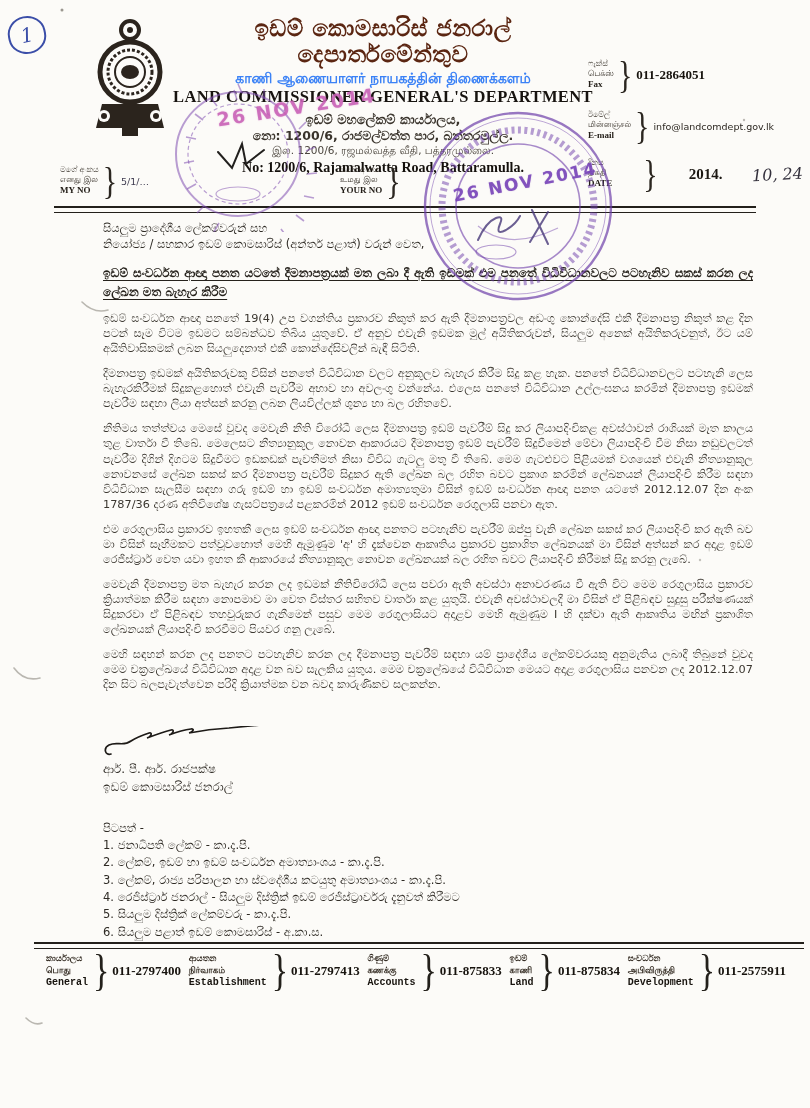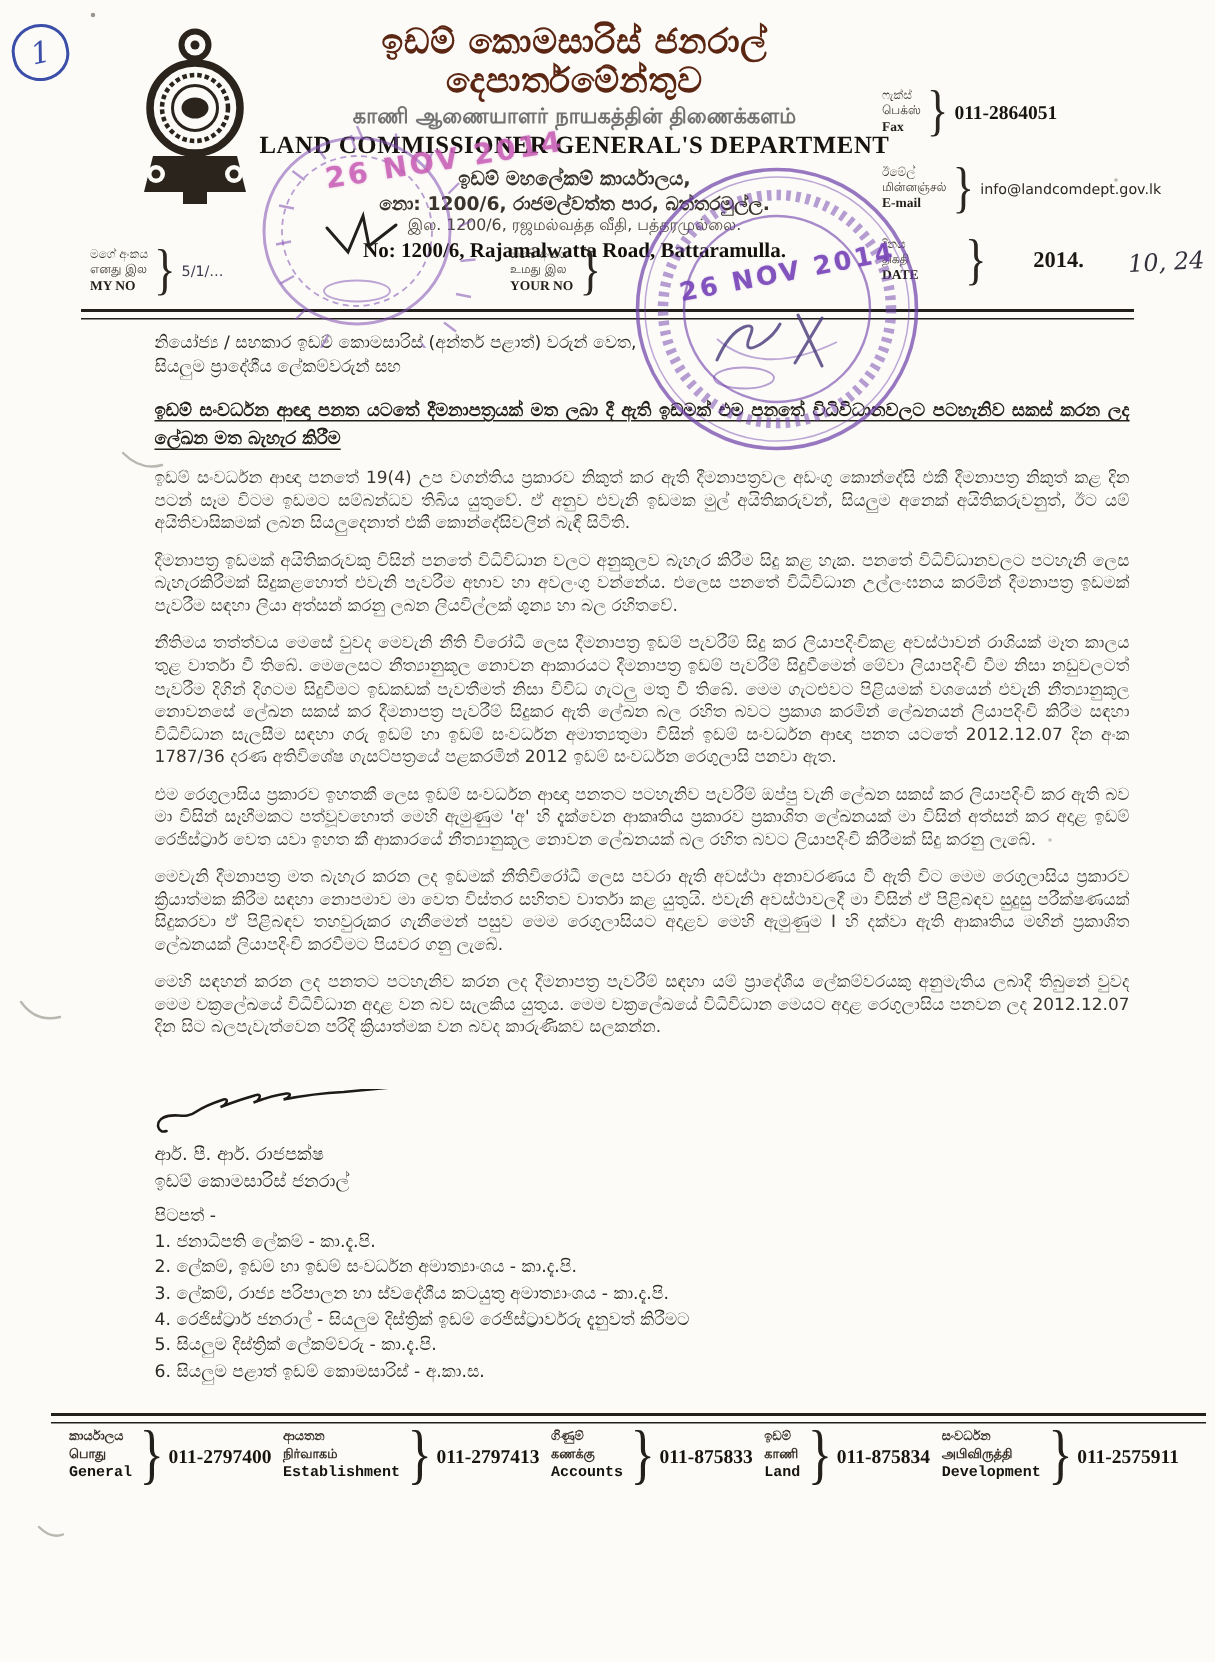--- a/index.html
+++ b/index.html
@@ -7,21 +7,21 @@
     width:810px;height:1108px;position:relative;overflow:hidden;
     background:#fcfbf8;
     font-family:"DejaVu Sans",sans-serif;
     color:#35312b;
   }
   .abs{position:absolute;}
   
   .emblem{left:92px;top:16px;width:76px;height:124px;}
   .hdr-center{left:168px;top:16px;width:430px;text-align:center;line-height:1.12;}
   .title-si{font-size:23px;font-weight:bold;color:#5b2612;letter-spacing:.5px;}
-  .title-ta{font-size:14px;font-weight:bold;color:#737373;margin-top:3px;}
+  .title-ta{font-size:14px;font-weight:bold;color:#3b82f6;margin-top:3px;}
   .title-en{font-family:"Liberation Serif",serif;font-size:16.5px;font-weight:bold;color:#17130f;margin-top:2px;letter-spacing:.4px;}
   .office-si{font-size:13px;font-weight:bold;color:#3a342c;margin-top:6px;}
   .addr-si{font-size:12.5px;font-weight:bold;color:#3a342c;margin-top:2px;}
   .addr-ta{font-size:10.5px;color:#4a443c;margin-top:2px;}
   .addr-en{font-family:"Liberation Serif",serif;font-size:14px;font-weight:bold;color:#14100c;margin-top:3px;}
   
   .c-row{display:flex;align-items:center;}
   .lbl-stack{font-size:8px;line-height:1.25;color:#3c362e;text-align:left;}
   .lbl-stack .en{font-family:"Liberation Serif",serif;font-weight:bold;font-size:9px;color:#221d17;}
   .brace{font-family:"Liberation Serif",serif;font-size:30px;font-weight:400;color:#2b2620;
@@ -37,21 +37,21 @@
   .rule-top{left:54px;top:206px;width:702px;height:4px;border-top:2.5px solid #23201b;border-bottom:1px solid #23201b;}
   .rule-bot{left:34px;top:942px;width:770px;height:4px;border-top:2.5px solid #23201b;border-bottom:1px solid #23201b;}
   
   .body-col{left:103px;top:220px;width:650px;}
   .circ-no{font-size:12px;color:#2e2a24;margin-bottom:12px;}
   .addressee{font-size:11.5px;line-height:1.4;color:#2e2a24;}
   .subject{font-size:12px;font-weight:bold;color:#26221c;margin-top:12px;
            text-decoration:underline;text-underline-offset:3px;text-align:justify;line-height:1.55;}
   .para{font-size:11.3px;line-height:1.33;text-align:justify;color:#3a362f;margin-top:10px;}
   .sig-block{margin-top:34px;font-size:12px;color:#2c2822;line-height:1.5;}
-  .cc{margin-top:6px;font-size:11.5px;color:#2e2a24;line-height:1.42;}
+  .cc{margin-top:24px;font-size:11.5px;color:#2e2a24;line-height:1.42;}
   .cc div{margin-top:1px;}
   
   .foot{left:46px;top:952px;width:740px;display:flex;justify-content:space-between;align-items:flex-end;}
   .fgroup{display:flex;align-items:center;}
   .f-lbl{font-size:8.5px;line-height:1.3;color:#372f26;font-weight:bold;}
   .f-lbl .en{font-family:Liberation Mono, monospace;font-size:10px;color:#17130e;}
   .f-brace{font-family:"Liberation Serif",serif;font-size:34px;color:#23201b;display:inline-block;transform:scaleY(1.3);margin:0 3px 0 5px;}
   
   .circled-one{left:8px;top:16px;width:34px;height:34px;border:2px solid #3b4ea8;border-radius:50%/46%;
       transform:rotate(-12deg);color:#3b4ea8;font-family:"DejaVu Serif",serif;font-style:italic;
@@ -146,22 +146,22 @@
     <div>உமது இல</div>
     <div class="en">YOUR NO</div>
   </div>
   <span class="brace">}</span>
   <span class="ref-val"></span>
 </div>
 
 <div class="abs rule-top"></div>
 
 <div class="abs body-col">
+  <div class="addressee">සියලුම ප්‍රාදේශීය ලේකම්වරුන් සහ</div>
   <div class="addressee">නියෝජ්‍ය / සහකාර ඉඩම් කොමසාරිස් (අන්තර් පළාත්) වරුන් වෙත,</div>
-  <div class="addressee">සියලුම ප්‍රාදේශීය ලේකම්වරුන් සහ</div>
   <div class="subject">ඉඩම් සංවර්ධන ආඥා පනත යටතේ දීමනාපත්‍රයක් මත ලබා දී ඇති ඉඩමක් එම පනතේ විධිවිධානවලට පටහැනිව සකස් කරන ලද ලේඛන මත බැහැර කිරීම</div>
 
   <div class="para">ඉඩම් සංවර්ධන ආඥා පනතේ 19(4) උප වගන්තිය ප්‍රකාරව නිකුත් කර ඇති දීමනාපත්‍රවල අඩංගු කොන්දේසි එකී දීමනාපත්‍ර නිකුත් කළ දින පටන් සෑම විටම ඉඩමට සම්බන්ධව තිබිය යුතුවේ. ඒ අනුව එවැනි ඉඩමක මුල් අයිතිකරුවන්, සියලුම අනෙක් අයිතිකරුවනුත්, ඊට යම් අයිතිවාසිකමක් ලබන සියලුදෙනාත් එකී කොන්දේසිවලින් බැඳී සිටිති.</div>
   <div class="para">දීමනාපත්‍ර ඉඩමක් අයිතිකරුවකු විසින් පනතේ විධිවිධාන වලට අනුකූලව බැහැර කිරීම සිදු කළ හැක. පනතේ විධිවිධානවලට පටහැනි ලෙස බැහැරකිරීමක් සිදුකළහොත් එවැනි පැවරීම අභාව හා අවලංගු වන්නේය. එලෙස පනතේ විධිවිධාන උල්ලංඝනය කරමින් දීමනාපත්‍ර ඉඩමක් පැවරීම සඳහා ලියා අත්සන් කරනු ලබන ලියවිල්ලක් ශුන්‍ය හා බල රහිතවේ.</div>
   <div class="para">නීතිමය තත්ත්වය මෙසේ වුවද මෙවැනි නීති විරෝධී ලෙස දීමනාපත්‍ර ඉඩම් පැවරීම් සිදු කර ලියාපදිංචිකළ අවස්ථාවන් රාශියක් මෑත කාලය තුළ වාර්තා වී තිබේ. මෙලෙසට නීත්‍යානුකූල නොවන ආකාරයට දීමනාපත්‍ර ඉඩම් පැවරීම් සිදුවීමෙන් මේවා ලියාපදිංචි වීම නිසා නඩුවලටත් පැවරීම දිගින් දිගටම සිදුවීමට ඉඩකඩක් පැවතීමත් නිසා විවිධ ගැටලු මතු වී තිබේ. මෙම ගැටළුවට පිළියමක් වශයෙන් එවැනි නීත්‍යානුකූල නොවනසේ ලේඛන සකස් කර දීමනාපත්‍ර පැවරීම් සිදුකර ඇති ලේඛන බල රහිත බවට ප්‍රකාශ කරමින් ලේඛනයන් ලියාපදිංචි කිරීම සඳහා විධිවිධාන සැලසීම සඳහා ගරු ඉඩම් හා ඉඩම් සංවර්ධන අමාත්‍යතුමා විසින් ඉඩම් සංවර්ධන ආඥා පනත යටතේ 2012.12.07 දින අංක 1787/36 දරණ අතිවිශේෂ ගැසට්පත්‍රයේ පළකරමින් 2012 ඉඩම් සංවර්ධන රෙගුලාසි පනවා ඇත.</div>
   <div class="para">එම රෙගුලාසිය ප්‍රකාරව ඉහතකී ලෙස ඉඩම් සංවර්ධන ආඥා පනතට පටහැනිව පැවරීම් ඔප්පු වැනි ලේඛන සකස් කර ලියාපදිංචි කර ඇති බව මා විසින් සෑහීමකට පත්වූවහොත් මෙහි ඇමුණුම 'අ' හි දැක්වෙන ආකෘතිය ප්‍රකාරව ප්‍රකාශිත ලේඛනයක් මා විසින් අත්සන් කර අදාළ ඉඩම් රෙජිස්ට්‍රාර් වෙත යවා ඉහත කී ආකාරයේ නීත්‍යානුකූල නොවන ලේඛනයක් බල රහිත බවට ලියාපදිංචි කිරීමක් සිදු කරනු ලැබේ.</div>
   <div class="para">මෙවැනි දීමනාපත්‍ර මත බැහැර කරන ලද ඉඩමක් නීතිවිරෝධී ලෙස පවරා ඇති අවස්ථා අනාවරණය වී ඇති විට මෙම රෙගුලාසිය ප්‍රකාරව ක්‍රියාත්මක කිරීම සඳහා නොපමාව මා වෙත විස්තර සහිතව වාර්තා කළ යුතුයි. එවැනි අවස්ථාවලදී මා විසින් ඒ පිළිබඳව සුදුසු පරීක්ෂණයක් සිදුකරවා ඒ පිළිබඳව තහවුරුකර ගැනීමෙන් පසුව මෙම රෙගුලාසියට අදාළව මෙහි ඇමුණුම I හි දක්වා ඇති ආකෘතිය මඟින් ප්‍රකාශිත ලේඛනයක් ලියාපදිංචි කරවීමට පියවර ගනු ලැබේ.</div>
   <div class="para">මෙහි සඳහන් කරන ලද පනතට පටහැනිව කරන ලද දීමනාපත්‍ර පැවරීම් සඳහා යම් ප්‍රාදේශීය ලේකම්වරයකු අනුමැතිය ලබාදී තිබුනේ වුවද මෙම චක්‍රලේඛයේ විධිවිධාන අදාළ වන බව සැලකිය යුතුය. මෙම චක්‍රලේඛයේ විධිවිධාන මෙයට අදාළ රෙගුලාසිය පනවන ලද 2012.12.07 දින සිට බලපැවැත්වෙන පරිදි ක්‍රියාත්මක වන බවද කාරුණිකව සලකන්න.</div>
 
   <div class="sig-block">

